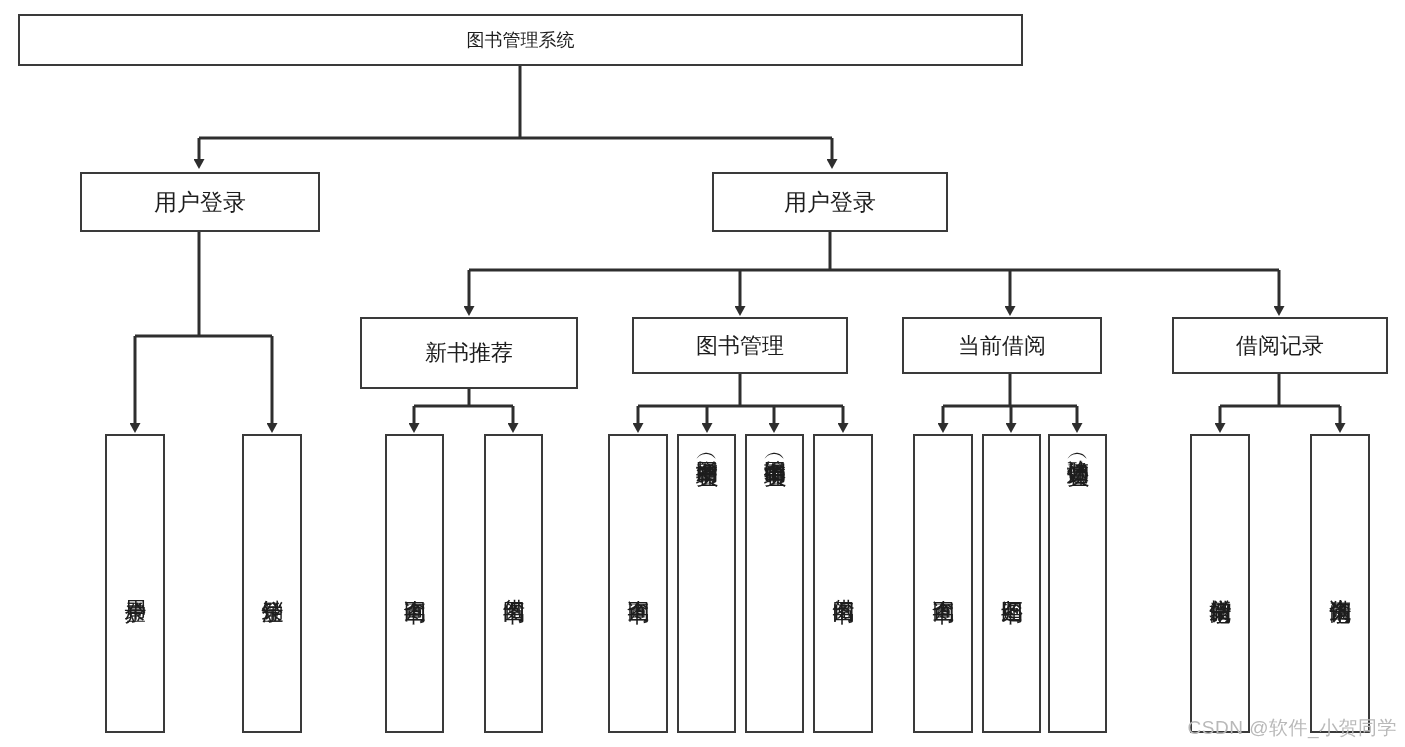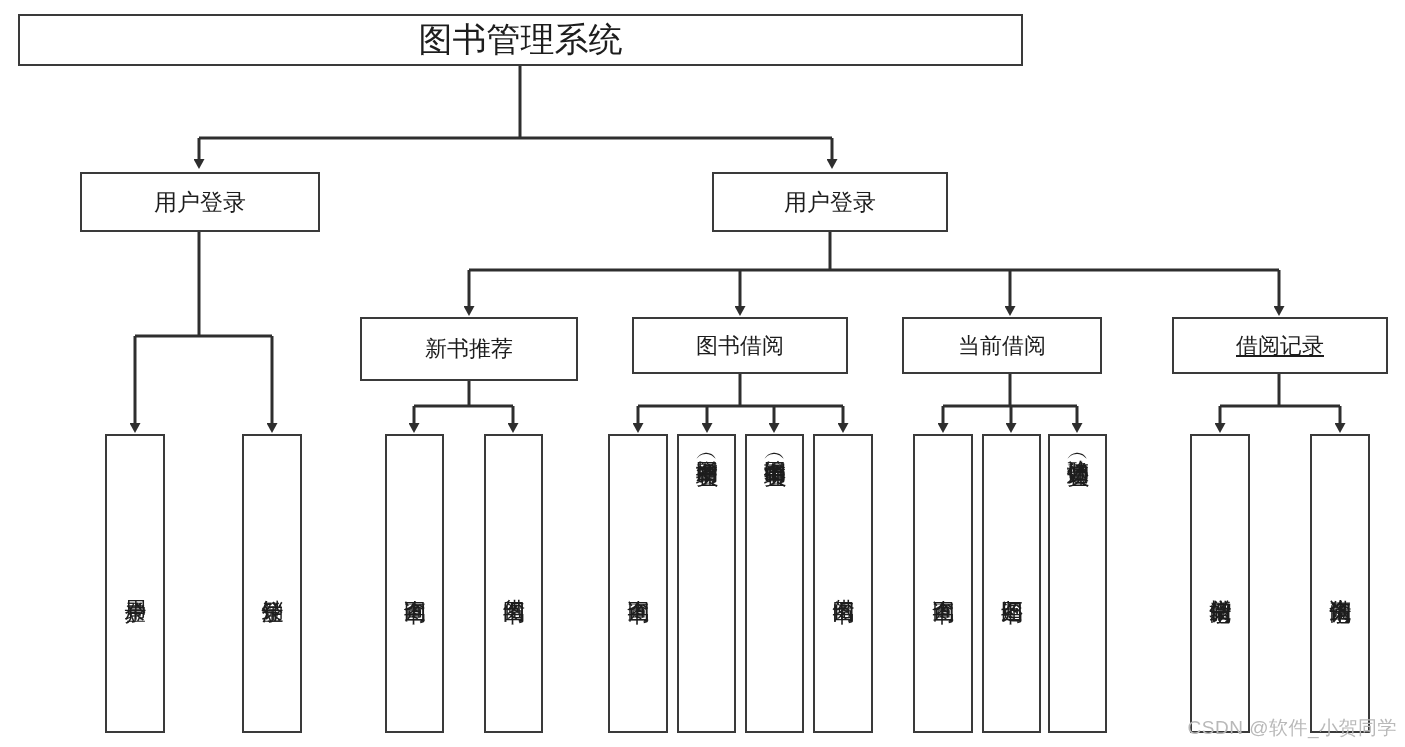--- a/index.html
+++ b/index.html
@@ -21,21 +21,21 @@
     position: absolute;
     box-sizing: border-box;
     border: 2.5px solid #3a3a3a;
     background: #ffffff;
     display: flex;
     align-items: center;
     justify-content: center;
     color: #1d1d1d;
   }
   .node.root {
-    font-size: 34px;
+    font-size: 18px;
   }
   .node.level2 {
     font-size: 23px;
   }
   .node.level3 {
     font-size: 22px;
   }
   .node.leaf {
     font-size: 22px;
     align-items: center;
@@ -129,30 +129,30 @@
     <span>图书管理系统</span>
   </div>
 
   <div class="node level2" style="left:80px; top:172px; width:240px; height:60px;">
     <span>用户登录</span>
   </div>
   <div class="node level2" style="left:712px; top:172px; width:236px; height:60px;">
     <span>用户登录</span>
   </div>
 
-  <div class="node level3" style="left:360px; top:317px; width:218px; height:64px;">
+  <div class="node level3" style="left:360px; top:317px; width:218px; height:72px;">
     <span>新书推荐</span>
   </div>
   <div class="node level3" style="left:632px; top:317px; width:216px; height:57px;">
-    <span>图书借阅</span>
+    <span>图书管理</span>
   </div>
   <div class="node level3" style="left:902px; top:317px; width:200px; height:57px;">
     <span>当前借阅</span>
   </div>
-  <div class="node level3" style="left:1172px; top:317px; width:216px; height:57px;text-decoration:underline;">
+  <div class="node level3" style="left:1172px; top:317px; width:216px; height:57px;">
     <span>借阅记录</span>
   </div>
 
   <div class="node leaf" style="left:105px; top:434px; width:60px; height:299px;">
     <span class="vtext">用户登录</span>
   </div>
   <div class="node leaf" style="left:242px; top:434px; width:60px; height:299px;">
     <span class="vtext">注销登录</span>
   </div>
 

